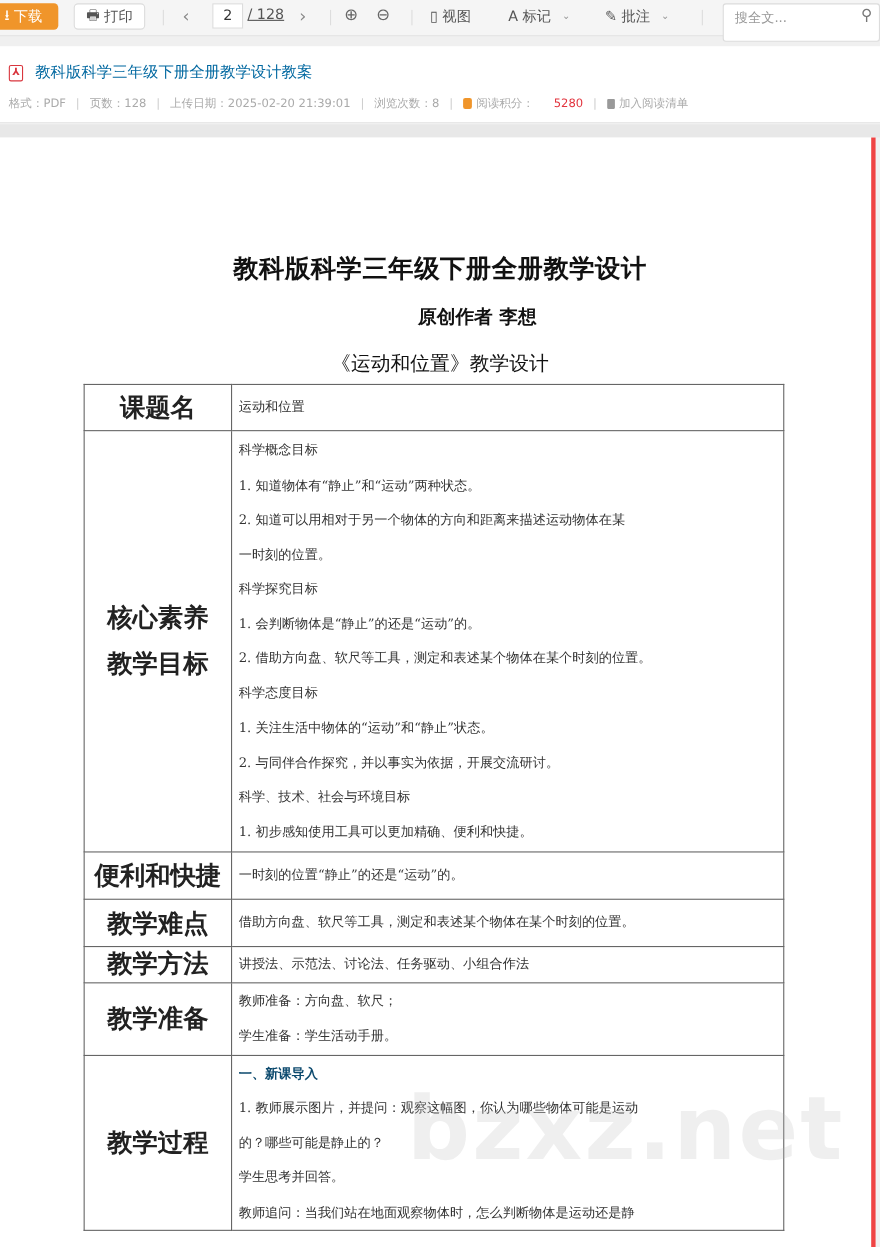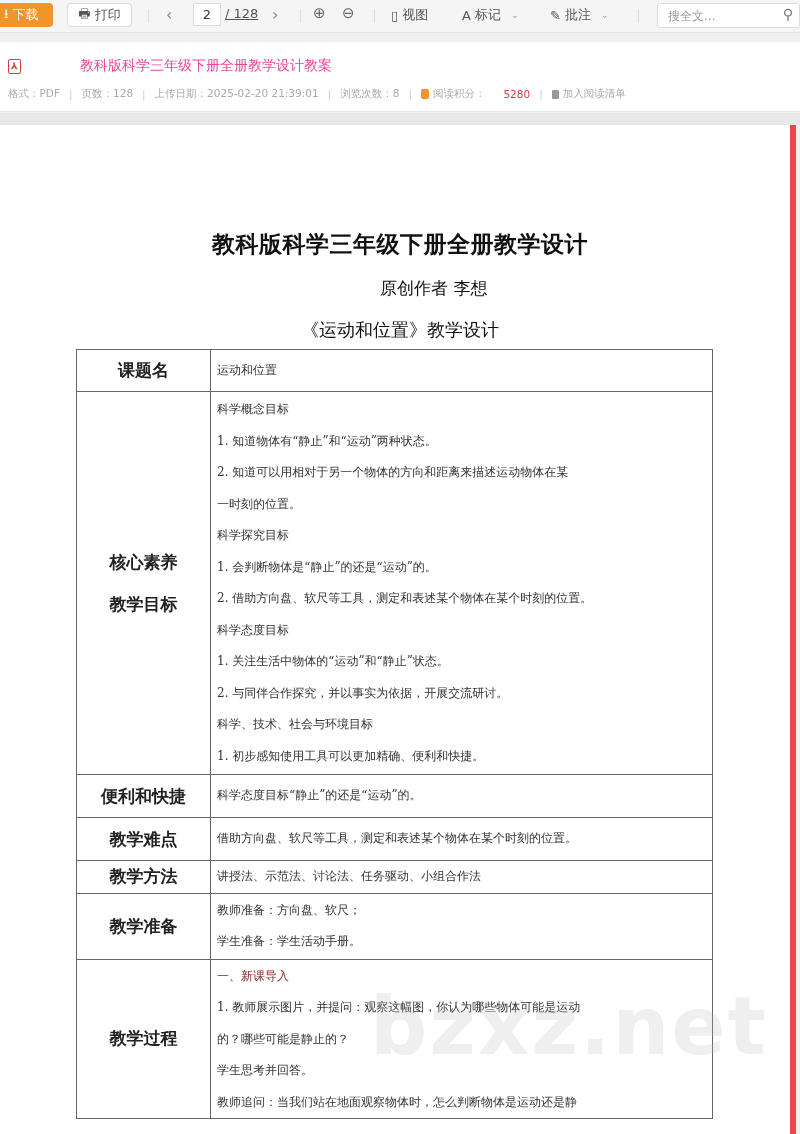--- a/index.html
+++ b/index.html
@@ -8,46 +8,46 @@
   .tb-btn { position: absolute; top: 3px; height: 24px; display: flex; align-items: center; gap: 4px; font-size: 13px; color: #555; }
   .download-btn { left: 0; width: 53px; background: #f0952a; color: #fff; border-radius: 0 4px 4px 0; padding-left: 4px; }
   .print-btn { left: 67px; width: 65px; background: #fff; border: 1px solid #dcdcdc; border-radius: 4px; justify-content: center; }
   .sep { position: absolute; top: 9px; width: 1px; height: 14px; background: #ddd; }
   .nav { position: absolute; top: 5px; font-size: 16px; color: #888; }
   .page-input { position: absolute; left: 193px; top: 3px; width: 28px; height: 23px; background: #fff; border: 1px solid #dcdcdc; font-size: 13px; color: #333; text-align: center; line-height: 21px; }
   .page-total { position: absolute; left: 225px; top: 6px; font-size: 13px; color: #555; text-decoration: underline; }
   .icon-btn { position: absolute; top: 4px; font-size: 15px; color: #666; }
   .menu-btn { position: absolute; top: 6px; font-size: 13px; color: #555; display: flex; align-items: center; gap: 4px; }
   .chev { font-size: 9px; color: #999; margin-left: 6px; }
-  .search { position: absolute; left: 657px; top: 3px; width: 143px; height: 25px; background: #fff; border: 1px solid #dcdcdc; border-radius: 3px; padding-left: 38px; }
+  .search { position: absolute; left: 657px; top: 3px; width: 143px; height: 35px; background: #fff; border: 1px solid #dcdcdc; border-radius: 3px; padding-left: 38px; }
   .search-text { position: absolute; left: 10px; top: 4px; font-size: 12px; color: #999; }
   .search-icon { position: absolute; right: 6px; top: 2px; font-size: 14px; color: #777; }
 
   .info { position: absolute; left: 0; top: 42px; width: 800px; height: 70px; background: #fff; border-bottom: 1px solid #e6e6e6; }
   .pdf-icon { position: absolute; left: 8px; top: 17px; width: 13px; height: 15px; border: 1.5px solid #d9363e; border-radius: 2px; color: #d9363e; font-size: 9px; text-align: center; line-height: 12px; font-weight: bold; }
-  .doc-title { position: absolute; left: 32px; top: 15px; font-size: 14px; color: #ec4899; margin-left: 48px; }
+  .doc-title { position: absolute; left: 32px; top: 15px; font-size: 14px; color: #0369a1; }
   .meta { position: absolute; left: 8px; top: 45px; font-size: 10.5px; color: #aaa; display: flex; align-items: center; white-space: nowrap; justify-content: flex-end; }
   .meta .bar { margin: 0 9px; color: #ccc; }
   .coin { display: inline-block; width: 8px; height: 10px; background: #f0952a; border-radius: 2px; margin-right: 4px; }
   .points { color: #e2343e; margin-left: 18px; }
   .clip { display: inline-block; width: 7px; height: 9px; background: #999; border-radius: 1px; margin-right: 4px; }
 
   .gap { position: absolute; left: 0; top: 113px; width: 800px; height: 12px; background: #e8e8e8; }
-  .page { position: absolute; left: 0; top: 125px; width: 796px; height: 1009px; background: #fff; border-right: 6px solid #ef4444; }
+  .page { position: absolute; left: 0; top: 125px; width: 796px; height: 1009px; background: #fff; border-right: 4px solid #ef4444; }
 
   .h1 { position: absolute; left: 0; width: 800px; top: 104px; text-align: center; font-size: 23px; font-weight: bold; color: #111; letter-spacing: 0.5px; }
-  .h2 { position: absolute; left: 380px; top: 152px; font-size: 17px; font-weight: normal; color: #111; }
+  .h2 { position: absolute; left: 380px; top: 152px; font-size: 17px; font-weight: bold; color: #111; }
   .h3 { position: absolute; left: 0; width: 800px; top: 193px; text-align: center; font-size: 18px; color: #111; }
 
   table.lesson { position: absolute; left: 76px; top: 224px; width: 637px; border-collapse: collapse; font-family: "DejaVu Serif", "Liberation Serif", serif; }
   table.lesson td { border: 1px solid #666; vertical-align: middle; }
-  td.label { width: 134px; text-align: center; font-size: 17px; font-weight: bold; color: #222; font-family: "DejaVu Sans", "Liberation Sans", sans-serif; }
+  td.label { width: 134px; text-align: center; font-size: 23px; font-weight: bold; color: #222; font-family: "DejaVu Sans", "Liberation Sans", sans-serif; }
   td.content { padding: 0 6px; font-size: 12px; color: #333; }
   .line { height: 31.5px; line-height: 31.5px; white-space: nowrap; overflow: hidden; }
-  .line.bold { font-weight: normal; color: #7f1d1d; }
+  .line.bold { font-weight: bold; color: #0c4a6e; }
   .label-stack div { line-height: 42px; }
   .watermark { position: absolute; left: 370px; top: 855px; font-size: 80px; font-weight: bold; color: rgba(180,180,180,0.22); font-family: "DejaVu Sans", sans-serif; letter-spacing: 2px; pointer-events: none; }
 </style>
 </head>
 <body>
 
 <div class="toolbar">
   <div class="tb-btn download-btn">
     <span>⭳</span>
     <span>下载</span>
@@ -140,21 +140,21 @@
         <div class="line">科学态度目标</div>
         <div class="line">1. 关注生活中物体的“运动”和“静止”状态。</div>
         <div class="line">2. 与同伴合作探究，并以事实为依据，开展交流研讨。</div>
         <div class="line">科学、技术、社会与环境目标</div>
         <div class="line">1. 初步感知使用工具可以更加精确、便利和快捷。</div>
       </td>
     </tr>
     <tr>
       <td class="label" style="height:43px">便利和快捷</td>
       <td class="content">
-        <div class="line">科学态度目标“静止”的还是“运动”的。</div>
+        <div class="line">一时刻的位置“静止”的还是“运动”的。</div>
       </td>
     </tr>
     <tr>
       <td class="label" style="height:43px">教学难点</td>
       <td class="content">
         <div class="line">借助方向盘、软尺等工具，测定和表述某个物体在某个时刻的位置。</div>
       </td>
     </tr>
     <tr>
       <td class="label" style="height:25px">教学方法</td>

